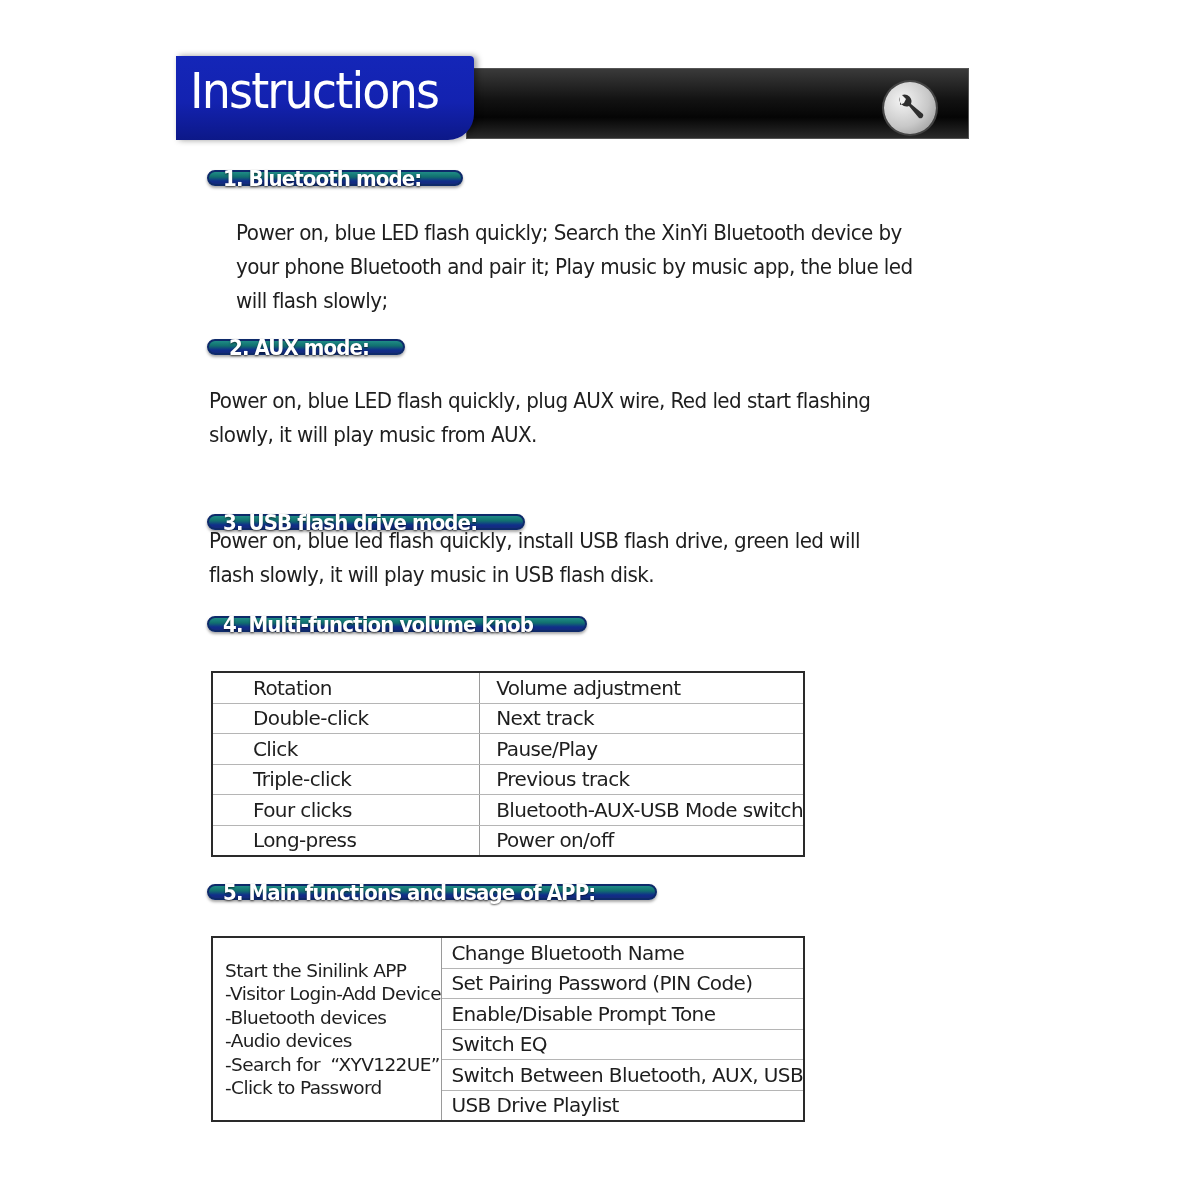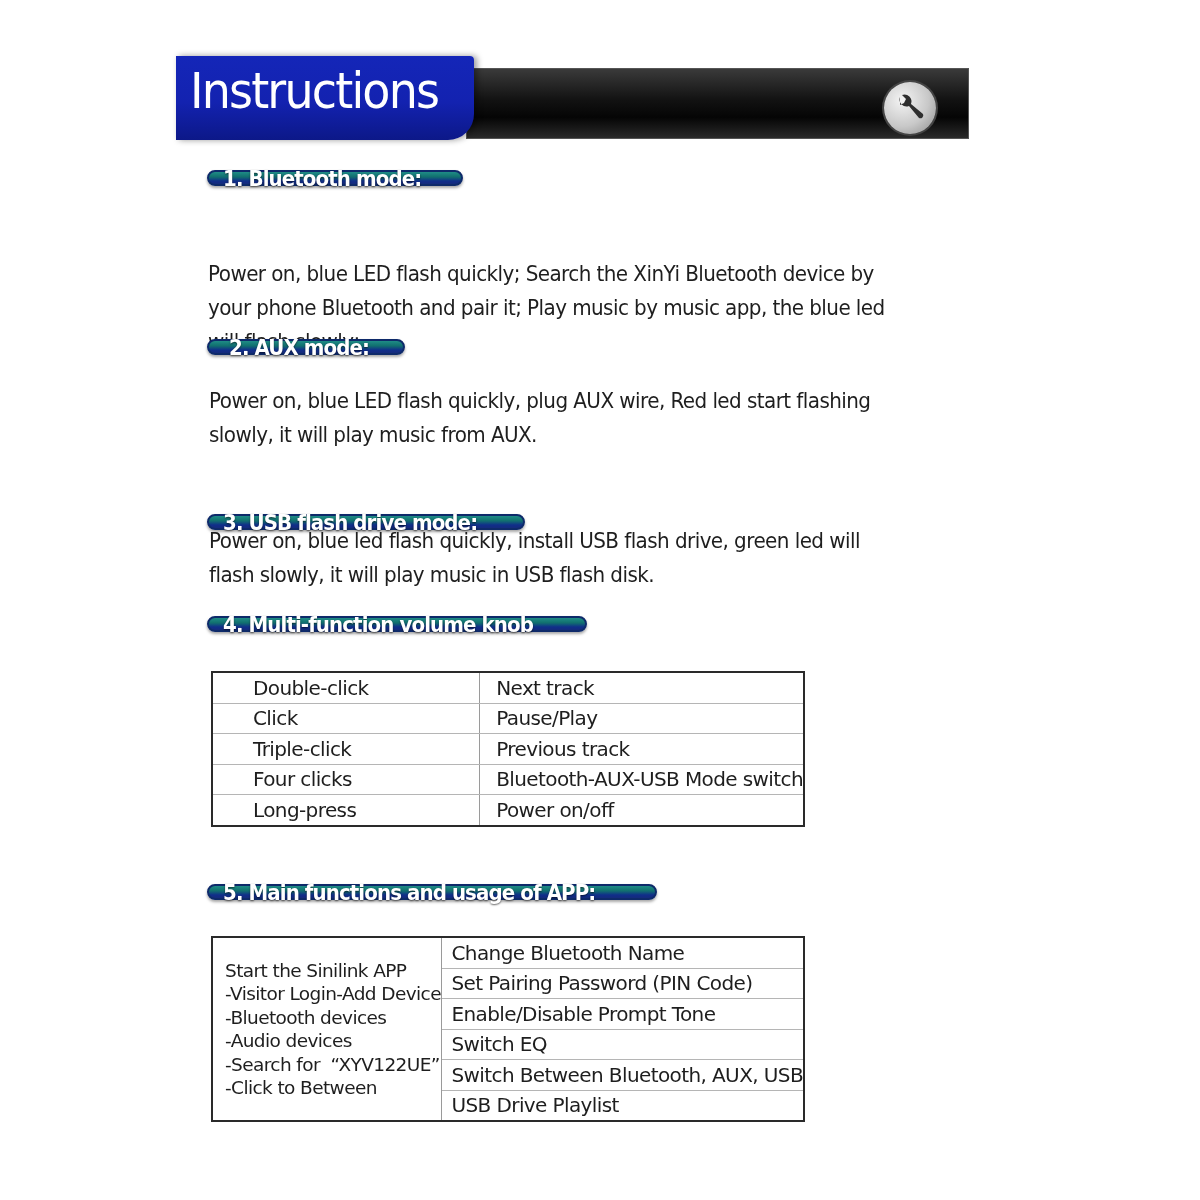--- a/index.html
+++ b/index.html
@@ -181,21 +181,21 @@
   <div class="wrench-badge">
     <svg viewBox="0 0 40 40">
       <path d="M10 9 a7 7 0 0 0 9 9 l10 12 a3 3 0 0 0 4 -4 l-12 -10 a7 7 0 0 0 -9 -9 l4 4 -2 4 -4 2 z" fill="#2e2e2e"></path>
     </svg>
   </div>
 </div>
 
 <div class="pill" style="top:170px;">
   <span>1. Bluetooth mode:</span>
 </div>
-<div class="para" style="left:208px; top:216px;margin-top:41px;">
+<div class="para" style="left:236px; top:216px;">
   <div>Power on, blue LED flash quickly; Search the XinYi Bluetooth device by</div>
   <div>your phone Bluetooth and pair it; Play music by music app, the blue led</div>
   <div>will flash slowly;</div>
 </div>
 
 <div class="pill" style="top:339px;padding-left:20px;">
   <span>2. AUX mode:</span>
 </div>
 <div class="para" style="left:209px; top:384px;">
   <div>Power on, blue LED flash quickly, plug AUX wire, Red led start flashing</div>
@@ -208,20 +208,24 @@
 <div class="para" style="left:209px; top:524px;">
   <div>Power on, blue led flash quickly, install USB flash drive, green led will</div>
   <div>flash slowly, it will play music in USB flash disk.</div>
 </div>
 
 <div class="pill" style="top:616px;">
   <span>4. Multi-function volume knob</span>
 </div>
 <table class="grid" id="knob-table">
   <tbody>
+    <tr>
+      <td class="c1">Rotation</td>
+      <td class="c2">Volume adjustment</td>
+    </tr>
     <tr>
       <td class="c1">Double-click</td>
       <td class="c2">Next track</td>
     </tr>
     <tr>
       <td class="c1">Click</td>
       <td class="c2">Pause/Play</td>
     </tr>
     <tr>
       <td class="c1">Triple-click</td>
@@ -243,21 +247,21 @@
 </div>
 <table class="grid" id="app-table">
   <tbody>
     <tr>
       <td class="c1" rowspan="6">
         <div>Start the Sinilink APP</div>
         <div>-Visitor Login-Add Device</div>
         <div>-Bluetooth devices</div>
         <div>-Audio devices</div>
         <div style="white-space:pre;">-Search for  “XYV122UE”</div>
-        <div>-Click to Between</div>
+        <div>-Click to Password</div>
       </td>
       <td class="c2">Change Bluetooth Name</td>
     </tr>
     <tr>
       <td class="c2">Set Pairing Password (PIN Code)</td>
     </tr>
     <tr>
       <td class="c2">Enable/Disable Prompt Tone</td>
     </tr>
     <tr>

